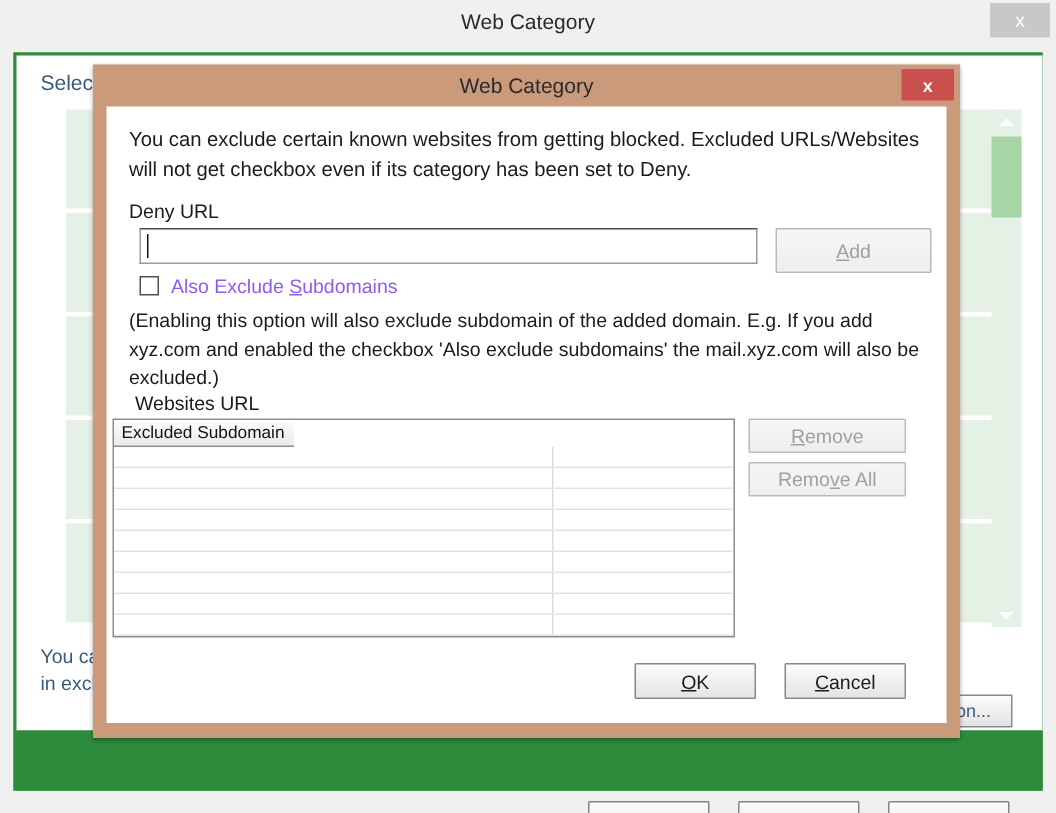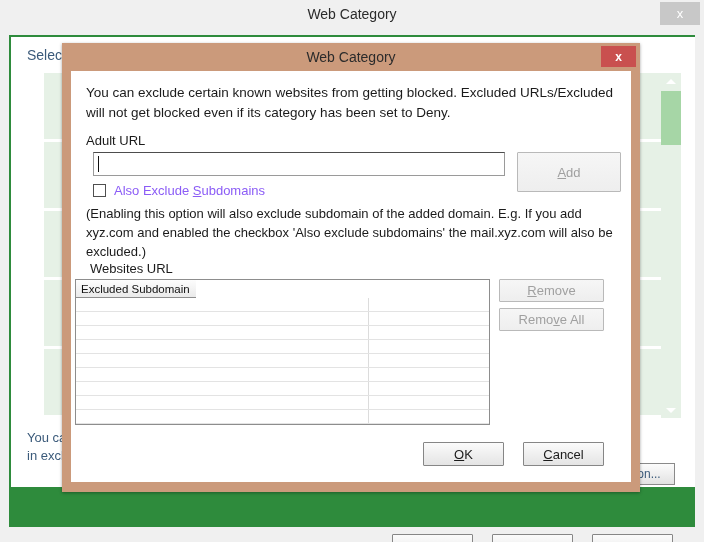--- a/index.html
+++ b/index.html
@@ -133,21 +133,21 @@
   .url-input{
     position:absolute;left:22px;top:81px;width:412px;height:24px;
     background:#ffffff;border:1px solid #9a9a9a;border-top-color:#4d4d4d;
     box-sizing:border-box;font-size:13px;color:#111;
     padding:0 4px;outline:none;font-family:"Liberation Sans", sans-serif;
   }
   .caret{
     position:absolute;left:27px;top:85px;width:1px;height:16px;background:#111;
   }
   .add-btn{
-    position:absolute;left:446px;top:81px;width:104px;height:40px;
+    position:absolute;left:446px;top:81px;width:104px;height:30px;
   }
   .chk-row{
     position:absolute;left:22px;top:112px;display:flex;align-items:center;
   }
   .chk-box{
     width:13px;height:13px;border:1px solid #4f4f4f;background:#fff;box-sizing:border-box;
     display:inline-block;
   }
   .chk-label{margin-left:8px;font-size:13px;color:#8b5cf6;}
   .note{
@@ -259,23 +259,23 @@
   <div class="modal">
     <div class="modal-title">
       <span>Web Category</span>
       <div class="modal-close">
         <span>x</span>
       </div>
     </div>
 
     <div class="modal-body">
 
-      <div class="desc">You can exclude certain known websites from getting blocked. Excluded URLs/Excluded will not get blocked even if its category has been set to Deny.</div>
-
-      <div class="lbl-enter-url">Adult URL</div>
+      <div class="desc">You can exclude certain known websites from getting blocked. Excluded URLs/Websites will not get checkbox even if its category has been set to Deny.</div>
+
+      <div class="lbl-enter-url">Deny URL</div>
 
       <input class="url-input" type="text" value="" placeholder="" style="">
       <div class="caret"></div>
 
       <div class="btn disabled add-btn">
         <span><span class="u">A</span>dd</span>
       </div>
 
       <div class="chk-row">
         <span class="chk-box"></span>

